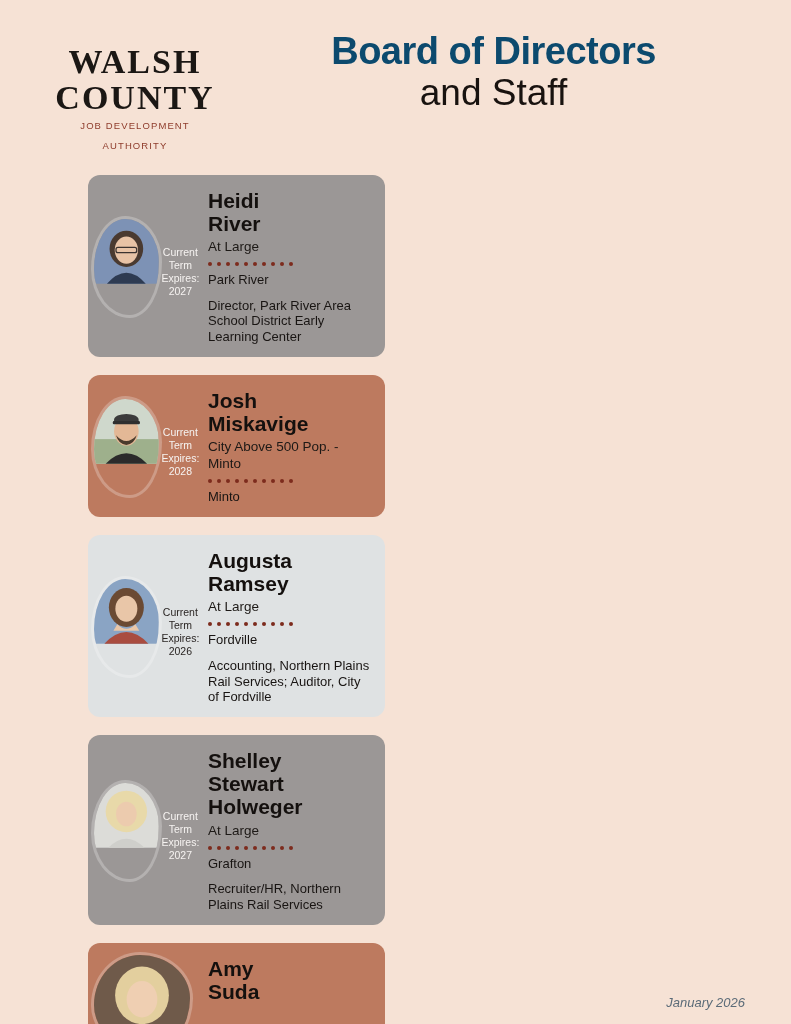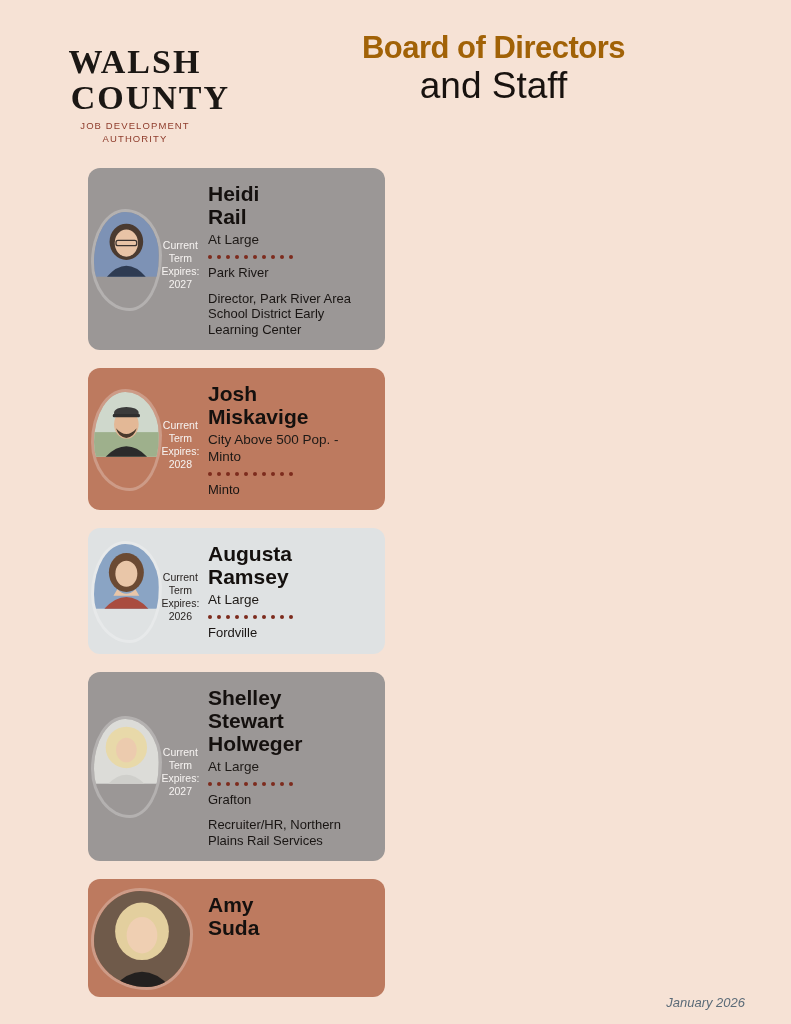--- a/index.html
+++ b/index.html
@@ -33,42 +33,41 @@
     line-height: 1.05;
     color: #1b1714;
   }
   .logo-county {
     font-family: "Liberation Serif", serif;
     font-weight: bold;
     font-size: 34px;
     letter-spacing: 2px;
     line-height: 1.05;
     color: #1b1714;
-    text-align: right;
   }
   .logo-sub {
     font-family: "Liberation Sans", sans-serif;
     font-size: 9.5px;
     font-weight: normal;
     letter-spacing: 1.1px;
     color: #8e3b2b;
     margin-top: 5px;
     line-height: 1.35;
   }
   .title-wrap {
     flex: 1;
     text-align: center;
     padding-left: 6px;
   }
   .title-main {
-    font-size: 31px;
+    font-size: 38px;
     font-weight: bold;
     letter-spacing: -0.5px;
     line-height: 1.05;
-    color: #a16207;
+    color: #0c4a6e;
   }
   .title-sub {
     font-size: 37px;
     font-weight: normal;
     line-height: 1.15;
     color: #18120f;
   }
 
   
   .grid {
@@ -173,21 +172,21 @@
   }
 </style>
 </head>
 <body>
 
 <div class="header">
   <div class="logo">
     <div class="logo-walsh">WALSH</div>
     <div class="logo-county">COUNTY</div>
     <div class="logo-sub">JOB DEVELOPMENT</div>
-    <div class="logo-sub" style="margin-top:0">AUTHORITY</div>
+    <div class="logo-sub" style="margin-top:7px">AUTHORITY</div>
   </div>
   <div class="title-wrap">
     <div class="title-main">Board of Directors</div>
     <div class="title-sub">and Staff</div>
   </div>
 </div>
 
 <div class="grid">
 
   <div class="card gray">
@@ -199,21 +198,21 @@
           <ellipse cx="50" cy="48" rx="18" ry="21" fill="#e8c3a6"></ellipse>
           <rect x="34" y="44" width="32" height="8" rx="3" fill="none" stroke="#3b3330" stroke-width="2"></rect>
           <path d="M20 100 Q50 66 80 100 Z" fill="#2e3b52"></path>
         </svg>
       </div>
       <div class="term" style="white-space:pre-line">Current Term
 Expires: 2027</div>
     </div>
     <div class="info-col">
       <div class="pname" style="white-space:pre-line">Heidi
-Rail</div>
+River</div>
       <div class="prole">At Large</div>
       <div class="dots">
           <i></i>
           <i></i>
           <i></i>
           <i></i>
           <i></i>
           <i></i>
           <i></i>
           <i></i>
@@ -285,20 +284,21 @@
           <i></i>
           <i></i>
           <i></i>
           <i></i>
           <i></i>
           <i></i>
           <i></i>
           <i></i>
         </div>
       <div class="pcity">Fordville</div>
+      <div class="pjob">Accounting, Northern Plains Rail Services; Auditor, City of Fordville</div>
     </div>
   </div>
 
   <div class="card gray">
     <div class="photo-col">
       <div class="blob">
         <svg class="face" viewBox="0 0 100 100" preserveAspectRatio="xMidYMid slice">
           <rect width="100" height="100" fill="#dcdcd8"></rect>
           <ellipse cx="50" cy="44" rx="32" ry="32" fill="#e8d9a9"></ellipse>
           <ellipse cx="50" cy="48" rx="16" ry="19" fill="#eccbae"></ellipse>

